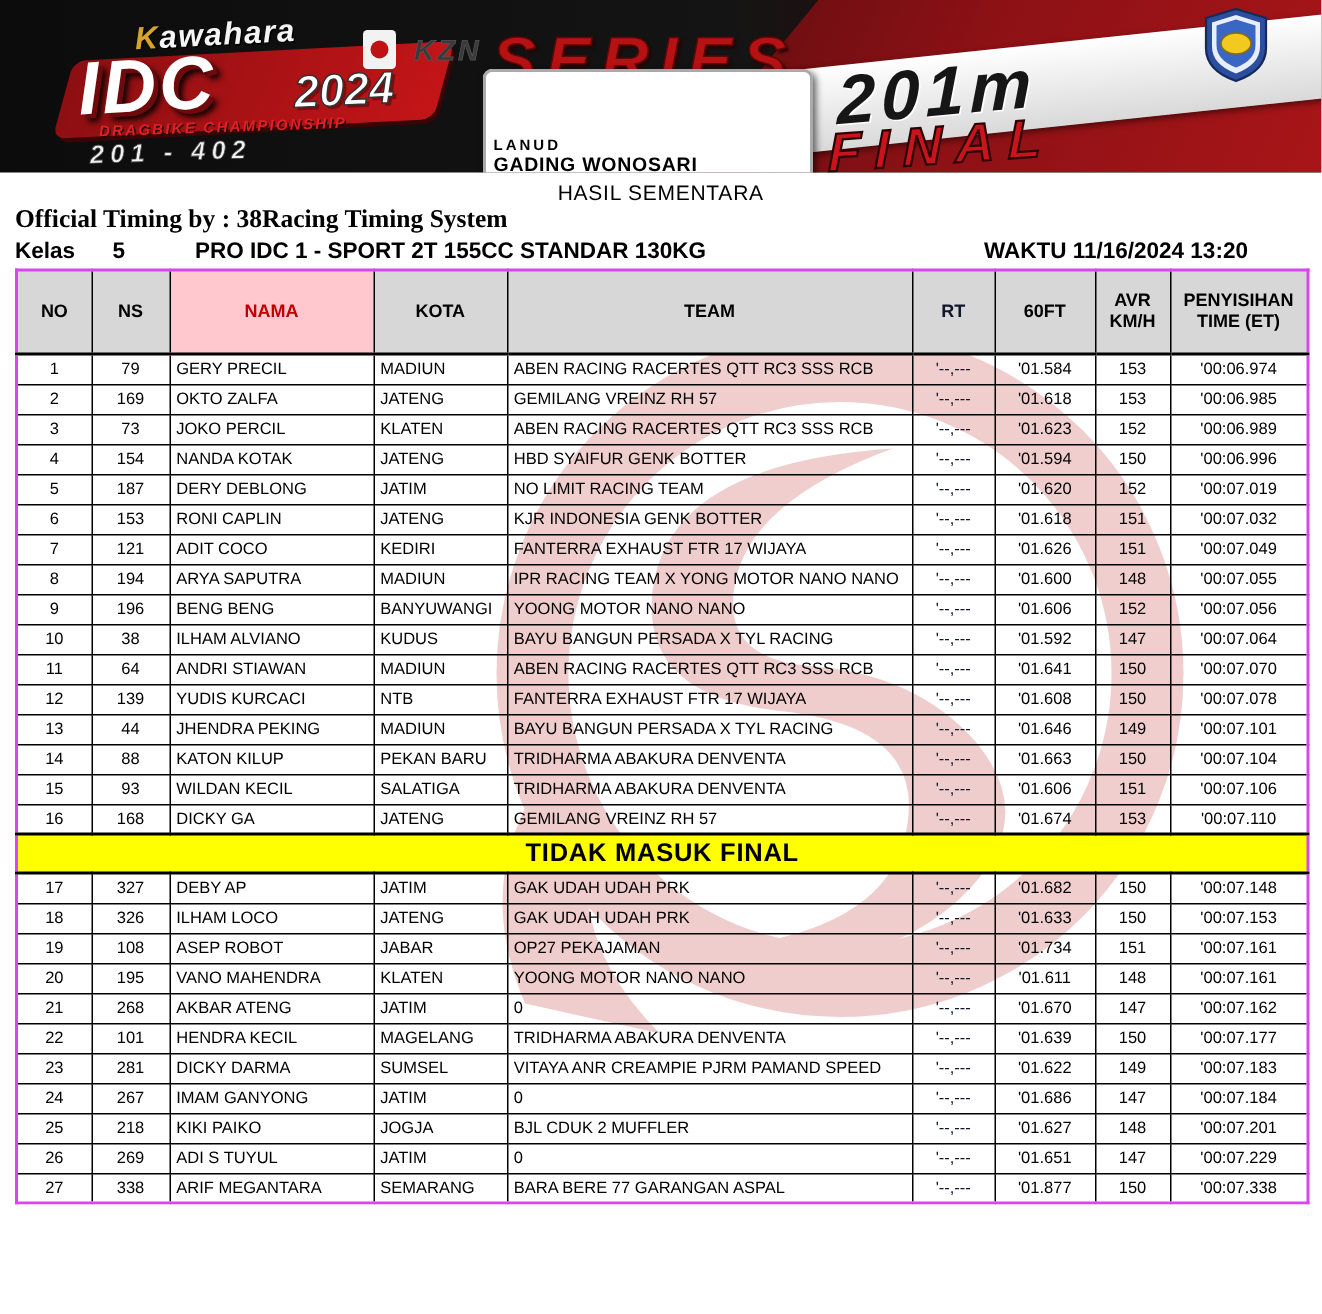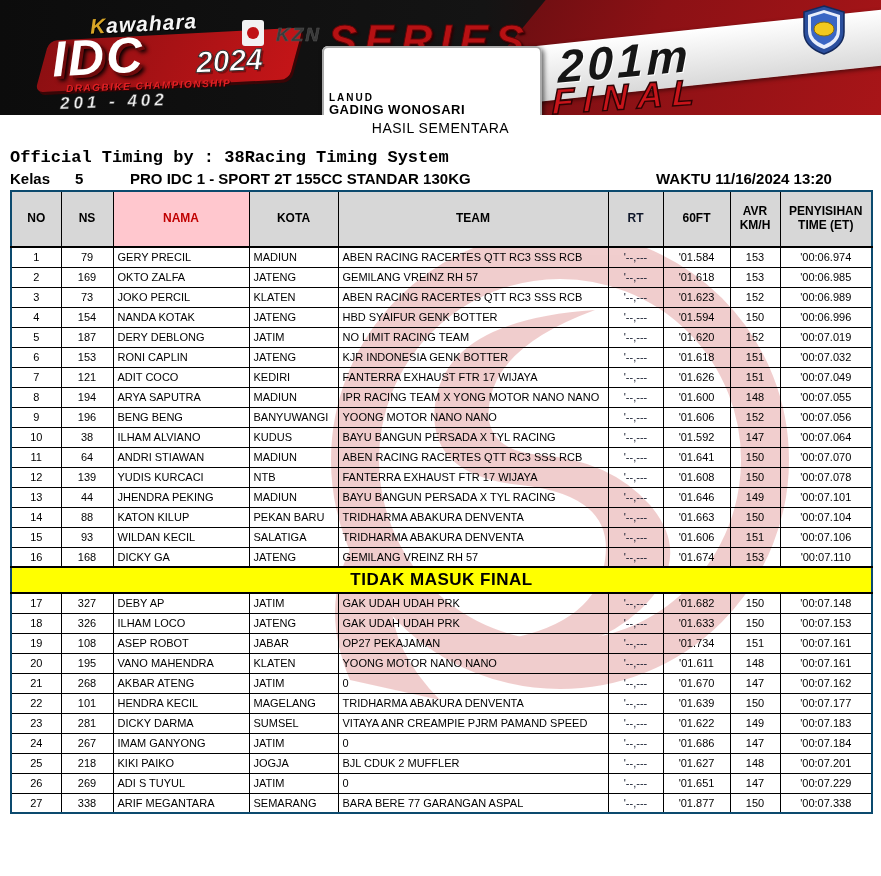--- a/index.html
+++ b/index.html
@@ -125,40 +125,40 @@
   }
   
   .shield{ position:absolute; right:34px; top:5px; z-index:5; }
 
   
   .page-title{
     text-align:center; font-size:14px; font-weight:normal;
     letter-spacing:.5px; margin-top:5px;
   }
   .timing-line{
-    font-family:Liberation Mono, monospace;
-    font-size:17px; font-weight:bold; margin:12px 0 0 10px;
+    font-family:Liberation Serif, serif;
+    font-size:17px; font-weight:bold; margin:0 0 0 10px;
   }
   .kelas-row{
     display:flex; align-items:baseline; margin:3px 10px 3px 10px;
     font-size:15px; font-weight:bold;justify-content:space-between;
   }
   .kelas-label{ width:65px; }
   .kelas-number{ width:55px; }
   .kelas-name{ flex:1; }
   .waktu{ width:215px; text-align:left; }
 
   
   .table-wrap{ position:relative; margin:0 10px; }
   .watermark{ position:absolute; left:0; top:0; width:861px; height:690px;
     pointer-events:none; z-index:1; }
   table.results{
     position:relative; z-index:2;
     width:861px; border-collapse:collapse;
-    border:2px solid #0c4a6e; table-layout:fixed;
+    border:2px solid #d946ef; table-layout:fixed;
     background:transparent;
   }
   .results th{
     border:1px solid #000; border-bottom:2px solid #000;
     background:#d7d7d7; font-size:12px; font-weight:bold;
     height:56px; padding:2px 3px; text-align:center; line-height:1.15;
   }
   .results th.pink{ background:#ffc7ce; color:#c00000; }
   .results td{
     border:1px solid #000; font-size:11px; padding:1px 4px;

